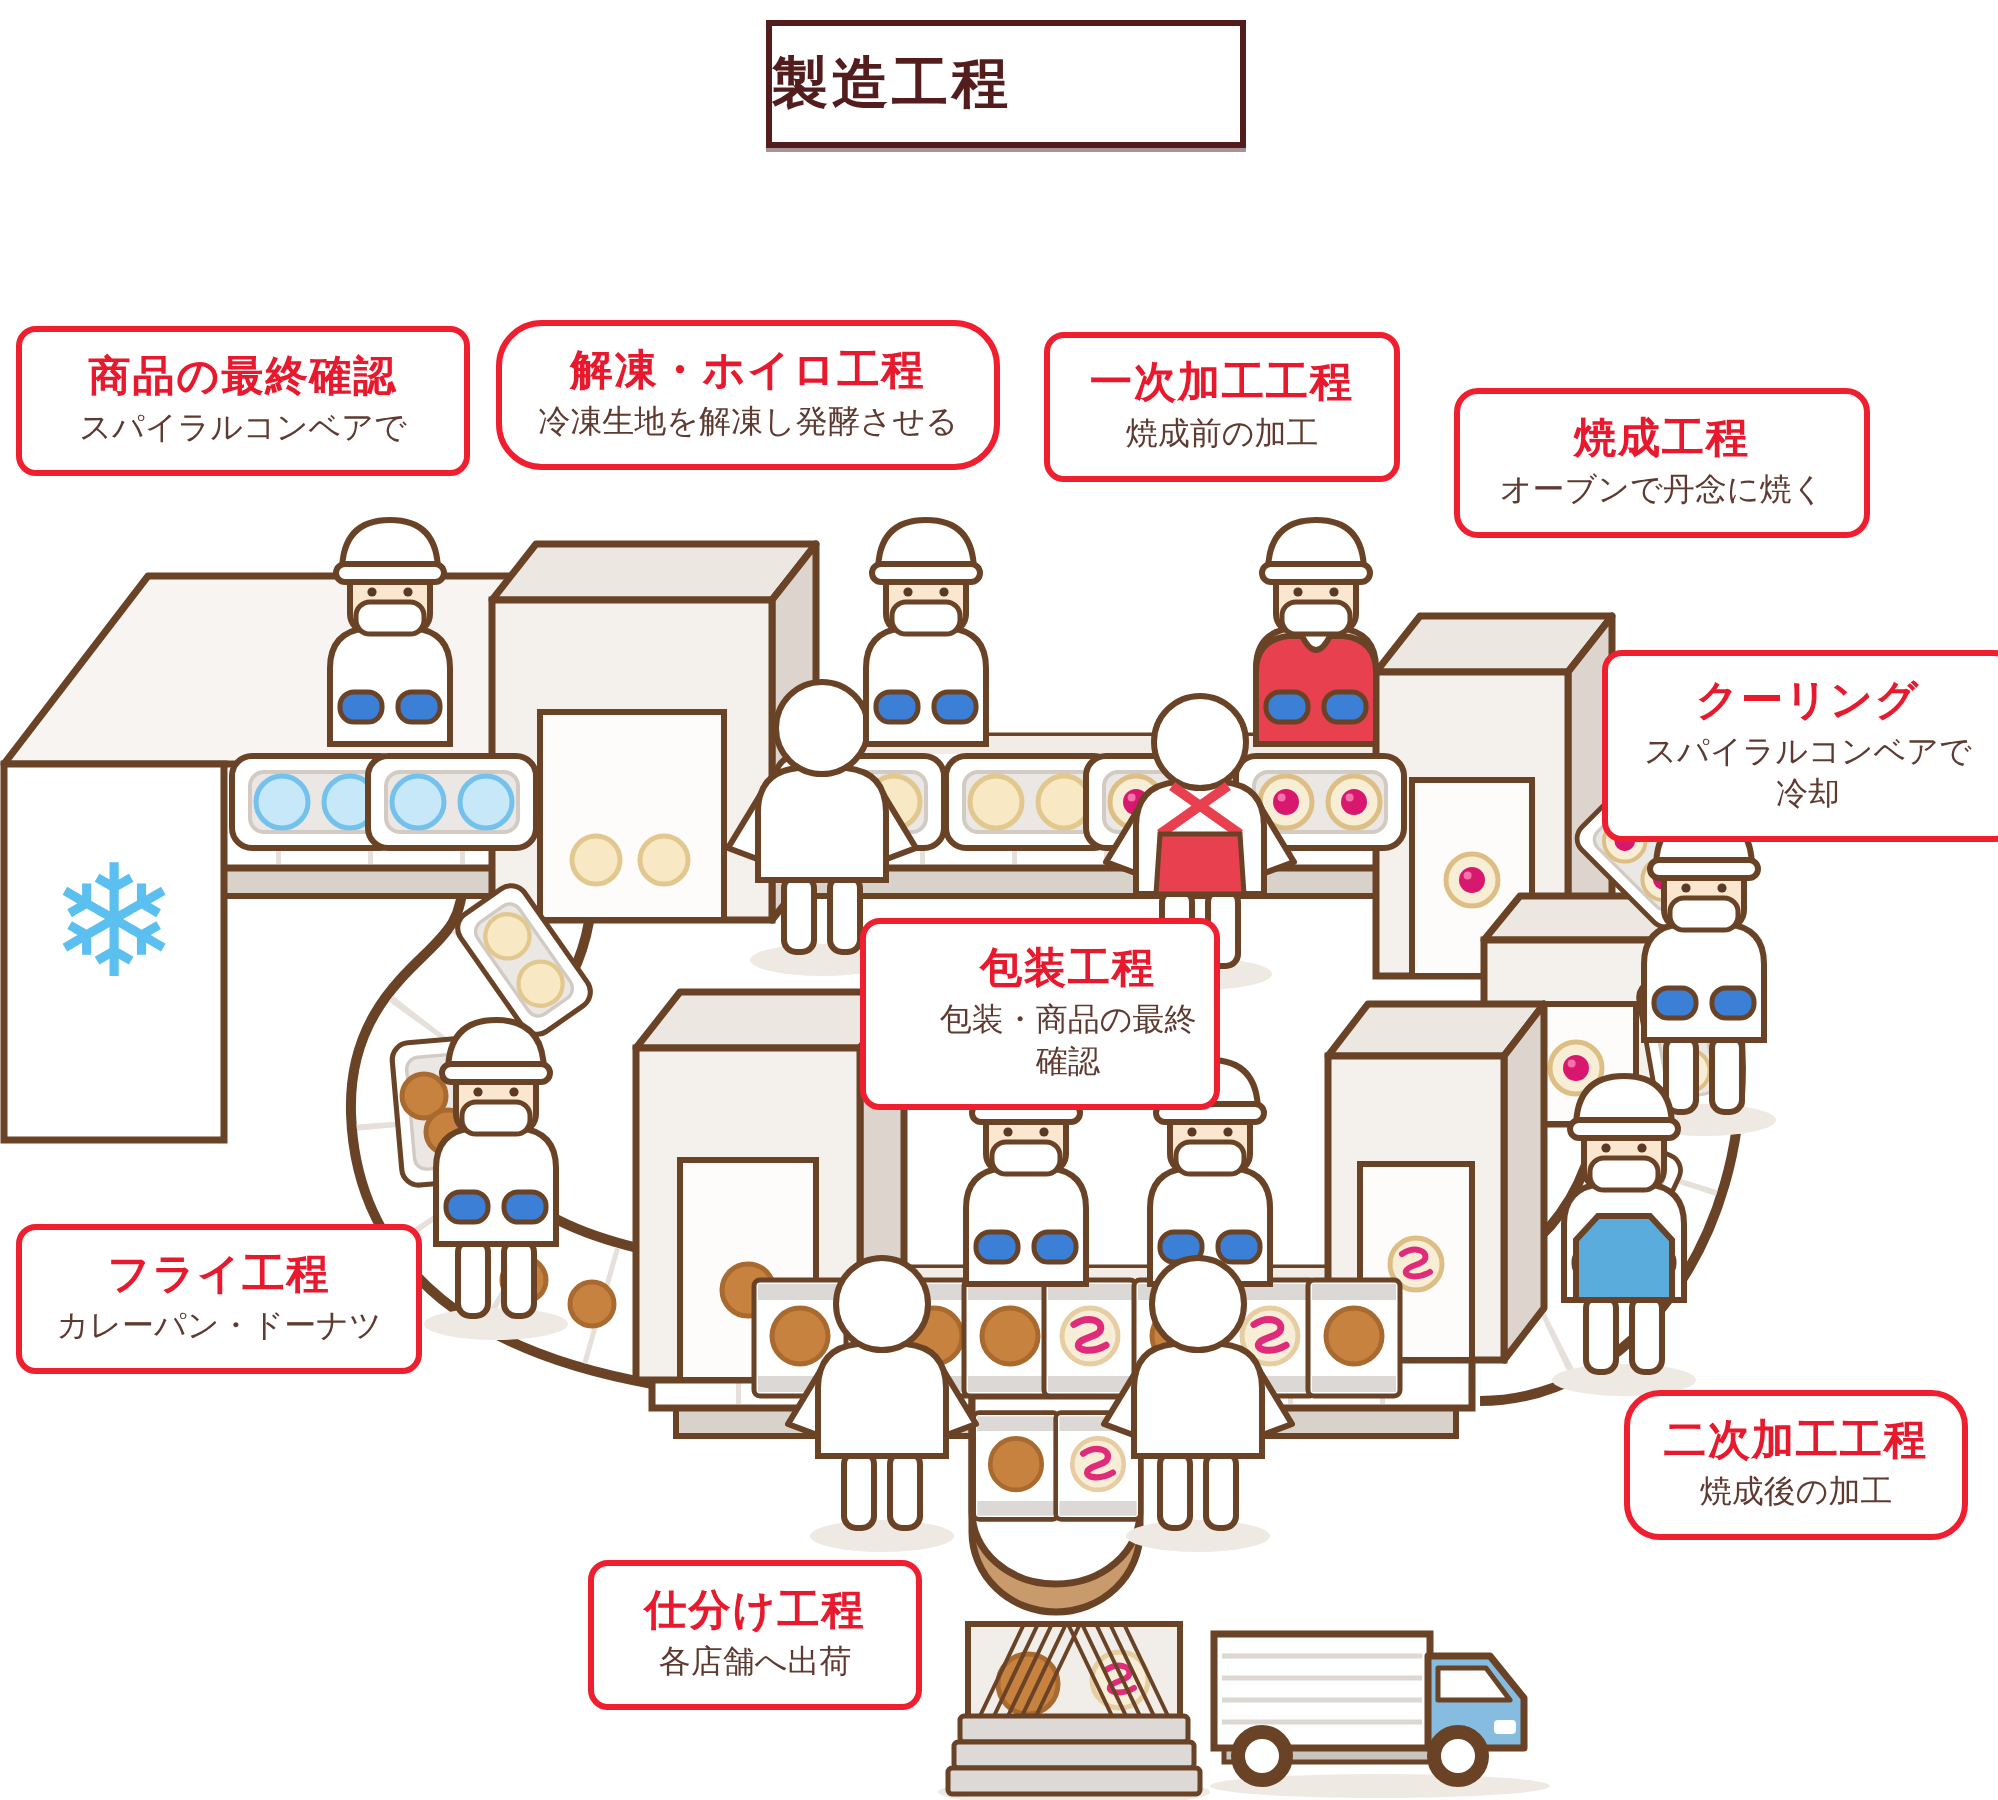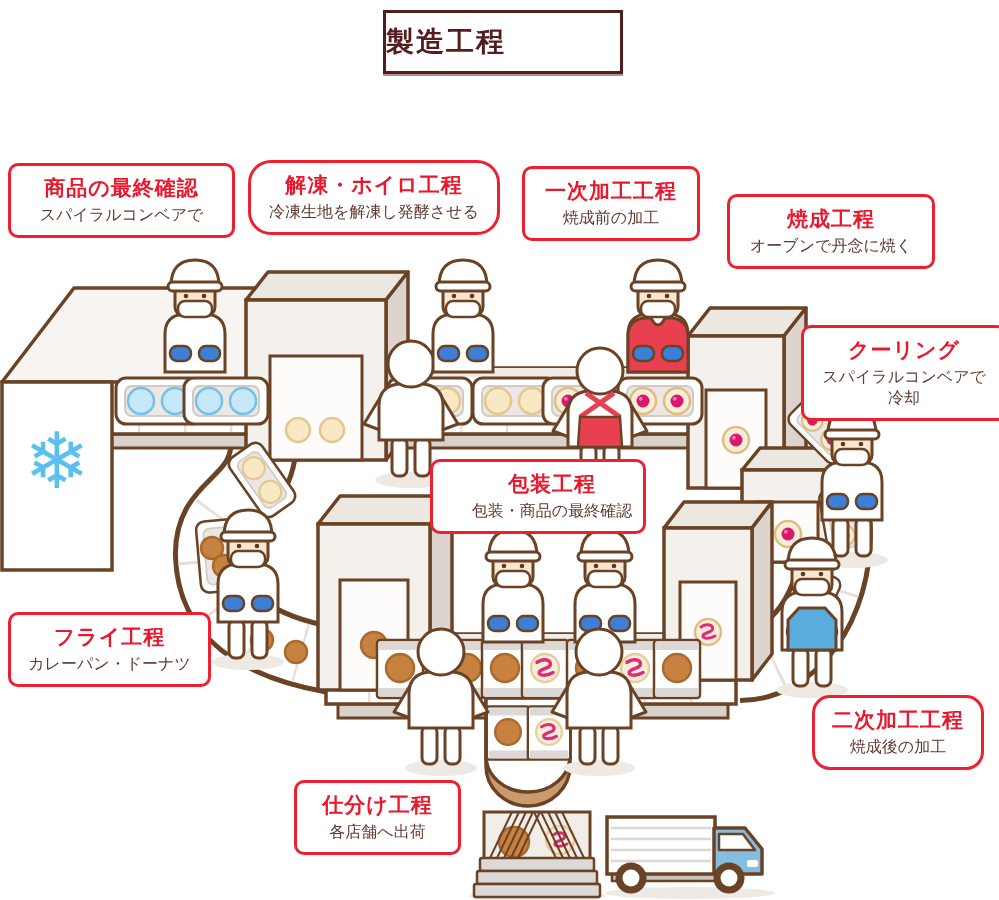--- a/index.html
+++ b/index.html
@@ -10,23 +10,23 @@
            background:#fff;border:3px solid #541d1d;box-shadow:0 2px 0 rgba(60,18,18,.45);
            color:#541d1d;font-size:28px;font-weight:bold;text-align:left;line-height:58px;
            letter-spacing:2px;}
   .step{position:absolute;z-index:10;background:#fff;border:3px solid #ef1f30;border-radius:10px;
         text-align:center;padding:8px 4px 9px;box-sizing:border-box;}
   .step b{display:block;color:#e8182d;font-size:21px;letter-spacing:1px;margin-bottom:3px;}
   .step span{display:block;color:#5e3a30;font-size:16px;white-space:pre-line;line-height:1.3;}
   .s1{left:8px;top:163px;width:227px;}
   .s2{left:248px;top:160px;width:252px;border-radius:23px;}
   .s3{left:522px;top:166px;width:178px;}
-  .s4{left:727px;top:194px;width:208px;}
+  .s4{left:727px;top:194px;width:208px;border-radius:12px;}
   .s5{left:801px;top:325px;width:206px;}
-  .s6{left:430px;top:459px;width:216px;padding-left:32px;}
+  .s6{left:430px;top:459px;width:180px;padding-left:32px;}
   .s7{left:8px;top:612px;width:203px;}
   .s8{left:812px;top:695px;width:172px;border-radius:18px;}
   .s9{left:282px;top:780px;width:167px;margin-left:12px;}
 </style>
 </head>
 <body>
 
 <div class="stage">
 
 <svg width="999" height="900" viewBox="0 0 999 900">

